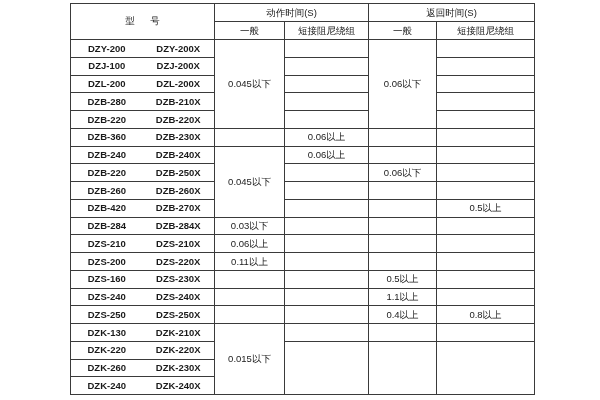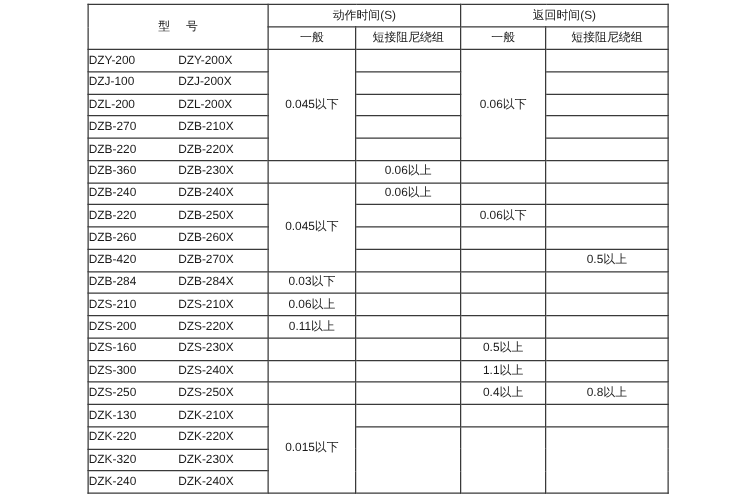--- a/index.html
+++ b/index.html
@@ -25,27 +25,27 @@
     text-align:center;
     vertical-align:middle;
     font-size:9.5px;
     font-weight:normal;
     line-height:1;
     overflow:hidden;
     white-space:nowrap;
   }
   thead tr{height:18px;}
   tbody tr{height:17.75px;}
-  th.model-h{word-spacing:10px;font-size:10px;}
+  th.model-h{word-spacing:10px;font-size:10px;font-family:Liberation Mono, monospace;}
   td.model{padding:0;}
   td.model .pair{
     display:flex;width:100%;
   }
   td.model .pair span{
-    flex:1;text-align:left;
+    flex:1;text-align:center;font-weight:bold;
   }
 </style>
 </head>
 <body>
 
 <div class="page">
   <table class="spec">
     <colgroup>
       <col style="width:144px">
       <col style="width:70px">
@@ -95,21 +95,21 @@
               <span>DZL-200</span>
               <span>DZL-200X</span>
             </div>
           </td>
         <td></td>
         <td></td>
       </tr>
       <tr>
         <td class="model">
             <div class="pair">
-              <span>DZB-270</span>
+              <span>DZB-280</span>
               <span>DZB-210X</span>
             </div>
           </td>
         <td></td>
         <td></td>
       </tr>
       <tr>
         <td class="model">
             <div class="pair">
               <span>DZB-220</span>
@@ -220,21 +220,21 @@
             </div>
           </td>
         <td></td>
         <td></td>
         <td>0.5以上</td>
         <td></td>
       </tr>
       <tr>
         <td class="model">
             <div class="pair">
-              <span>DZS-300</span>
+              <span>DZS-240</span>
               <span>DZS-240X</span>
             </div>
           </td>
         <td></td>
         <td></td>
         <td>1.1以上</td>
         <td></td>
       </tr>
       <tr>
         <td class="model">
@@ -267,21 +267,21 @@
               <span>DZK-220X</span>
             </div>
           </td>
         <td rowspan="3"></td>
         <td rowspan="3"></td>
         <td rowspan="3"></td>
       </tr>
       <tr>
         <td class="model">
             <div class="pair">
-              <span>DZK-320</span>
+              <span>DZK-260</span>
               <span>DZK-230X</span>
             </div>
           </td>
       </tr>
       <tr>
         <td class="model">
             <div class="pair">
               <span>DZK-240</span>
               <span>DZK-240X</span>
             </div>

